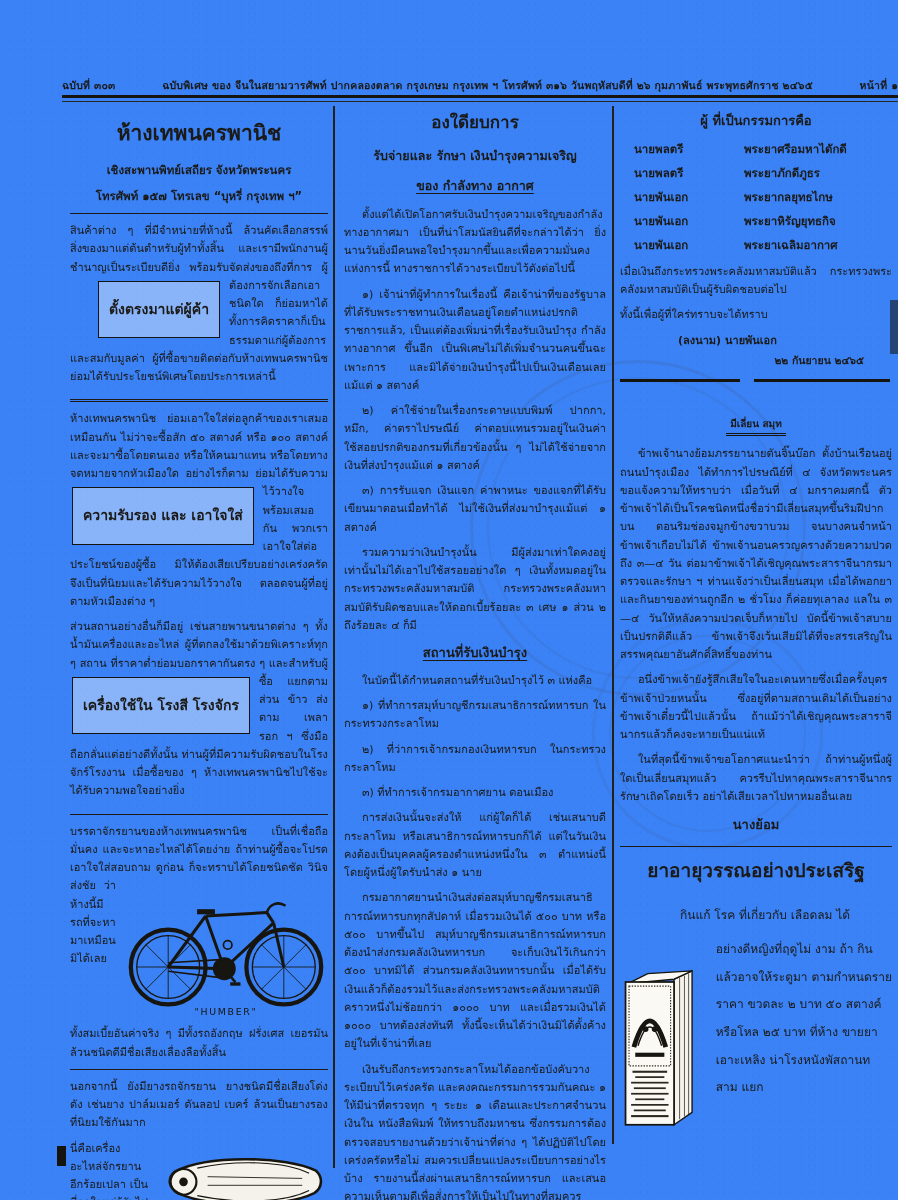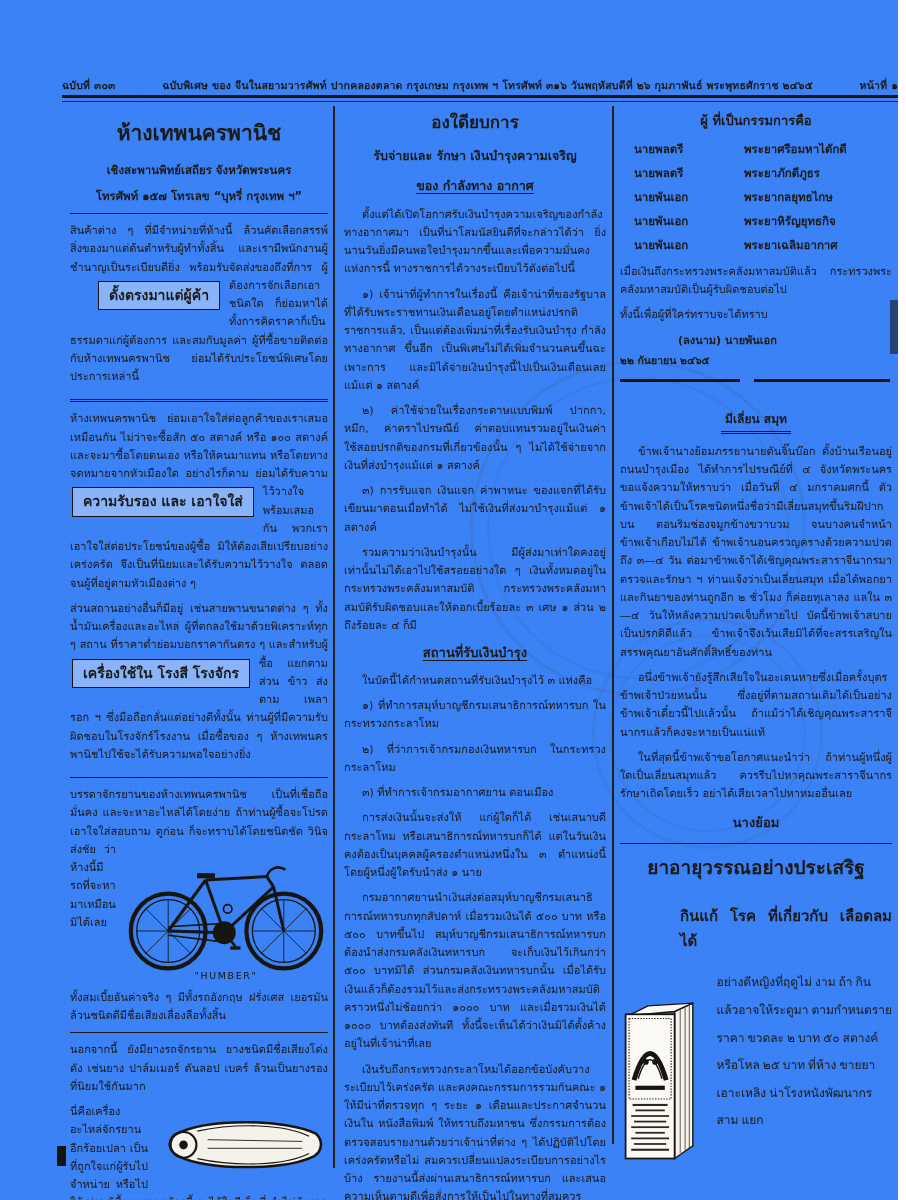--- a/index.html
+++ b/index.html
@@ -33,48 +33,48 @@
   .col-right{left:620px;top:108px;width:272px;}
   p{margin:0 0 7px 0;text-indent:18px;}
   p.noindent{text-indent:0;}
   .center{text-align:center;text-indent:0;}
   .store-title{font-size:21px;font-weight:bold;margin:4px 0 10px;}
   .store-sub{font-size:11.5px;font-weight:bold;margin-bottom:7px;}
   .head-rule{border:none;border-top:1.5px solid #1b1a17;margin:4px 0 8px;}
   .thin-rule{border:none;border-top:1.5px solid #1b1a17;margin:6px 0 8px;}
   .dbl-rule{border:none;border-top:3px double #1b1a17;margin:6px 0 8px;}
   .inlinebox{
-    float:left;border:1.6px solid #15140f;padding:5px 10px;
+    float:left;border:1.6px solid #15140f;padding:19px 10px;
     font-size:14px;font-weight:bold;line-height:1.25;text-align:center;
     margin:4px 9px 4px 2px;background:rgba(255,255,255,.4);
   }
   .inlinebox.mid{margin-left:28px;}
   .clear{clear:both;}
   .mid-head{font-size:17px;font-weight:bold;margin:2px 0 10px;}
   .mid-sub{font-size:12.5px;font-weight:bold;margin-bottom:9px;}
   .mid-sub.u{text-decoration:underline;text-underline-offset:3px;}
   .sec-head{font-size:13px;font-weight:bold;text-decoration:underline;text-underline-offset:3px;margin:6px 0 8px;}
   .committee-head{font-size:13px;font-weight:bold;margin:2px 0 8px;}
   .committee{margin:0 0 8px 14px;}
   .committee .row{display:grid;grid-template-columns:96px auto;gap:14px;margin-bottom:5px;font-weight:bold;font-size:11.5px;}
   .sign{ text-indent:0;margin:2px 0;}
   .sign.s1{padding-left:58px;font-weight:bold;}
   .sign.s2{padding-left:28px;font-weight:bold;}
-  .sign.s3{text-align:left;padding-right:28px;font-weight:bold;font-size:10.5px;margin-bottom:10px;}
+  .sign.s3{text-align:right;padding-right:28px;font-weight:bold;font-size:10.5px;margin-bottom:10px;}
   .two-rules{display:flex;gap:14px;margin:4px 0 26px;}
   .two-rules div{height:2.5px;background:#15140f;}
   .two-rules .ra{width:44%;}
   .two-rules .rb{width:50%;}
-  .testi-head{font-size:12px;font-weight:bold;border-bottom:3px double #15140f;display:inline-block;padding:0 4px 1px;margin:2px 0 9px;text-align:center;}
+  .testi-head{font-size:10px;font-weight:bold;border-bottom:3px double #15140f;display:inline-block;padding:0 4px 1px;margin:8px 0 9px;text-align:center;}
   .t-sign{text-align:center;font-size:13px;font-weight:bold;margin:8px 0 10px;text-indent:0;}
   .figure-right{float:right;margin:2px 0 4px 8px;}
   .ad{margin-top:8px;}
   .ad-title{font-size:19px;font-weight:bold;margin:2px 0 20px;}
-  .ad-sub{font-size:15px;font-weight:bold;margin-bottom:16px;padding-left:60px;text-indent:0;}
-  .ad-body{display:flex;gap:16px;font-family:Liberation Serif, serif;}
+  .ad-sub{font-size:12px;font-weight:normal;margin-bottom:10px;padding-left:60px;text-indent:0;}
+  .ad-body{display:flex;gap:16px;}
   .ad-lines{flex:1;font-size:12px;line-height:2.3;text-align:left;}
   .ad-lines div{white-space:nowrap;}
   .stamp{position:absolute;border-radius:50%;border:3px solid rgba(70,62,45,.10);pointer-events:none;}
   .stamp::after{content:"";position:absolute;inset:14px;border-radius:50%;border:2px solid rgba(70,62,45,.08);}
   .stamp.s1{left:470px;top:360px;width:330px;height:330px;}
   .stamp.s2{left:592px;top:618px;width:225px;height:225px;border-color:rgba(70,62,45,.08);}
   .corner-mark{position:absolute;left:57px;top:1146px;width:9px;height:20px;background:#15140f;}
   .edge-mark{position:absolute;right:0px;top:300px;width:8px;height:54px;background:rgba(20,18,12,.55);}
   svg{display:block;}
 </style>
@@ -282,20 +282,20 @@
             <rect x="16" y="200" width="54" height="2.5"></rect>
             <rect x="20" y="208" width="46" height="2.5"></rect>
             <rect x="16" y="216" width="54" height="3"></rect>
           </g>
         </svg>
         <div class="ad-lines">
           <div>อย่างดีหญิงที่ฤดูไม่ งาม   ถ้า กิน</div>
           <div>แล้วอาจให้ระดูมา ตามกำหนดราย</div>
           <div>ราคา ขวดละ ๒ บาท ๕๐ สตางค์</div>
           <div>หรือโหล ๒๕  บาท ที่ห้าง ขายยา</div>
-          <div>เอาะเหลิง   น่าโรงหนังพัฒนากร</div>
+          <div>เอาะเหลิง   น่าโรงหนังพัสถานท</div>
           <div>สาม แยก</div>
         </div>
       </div>
     </div>
   </div>
 
 </div>
 
 </body></html>

